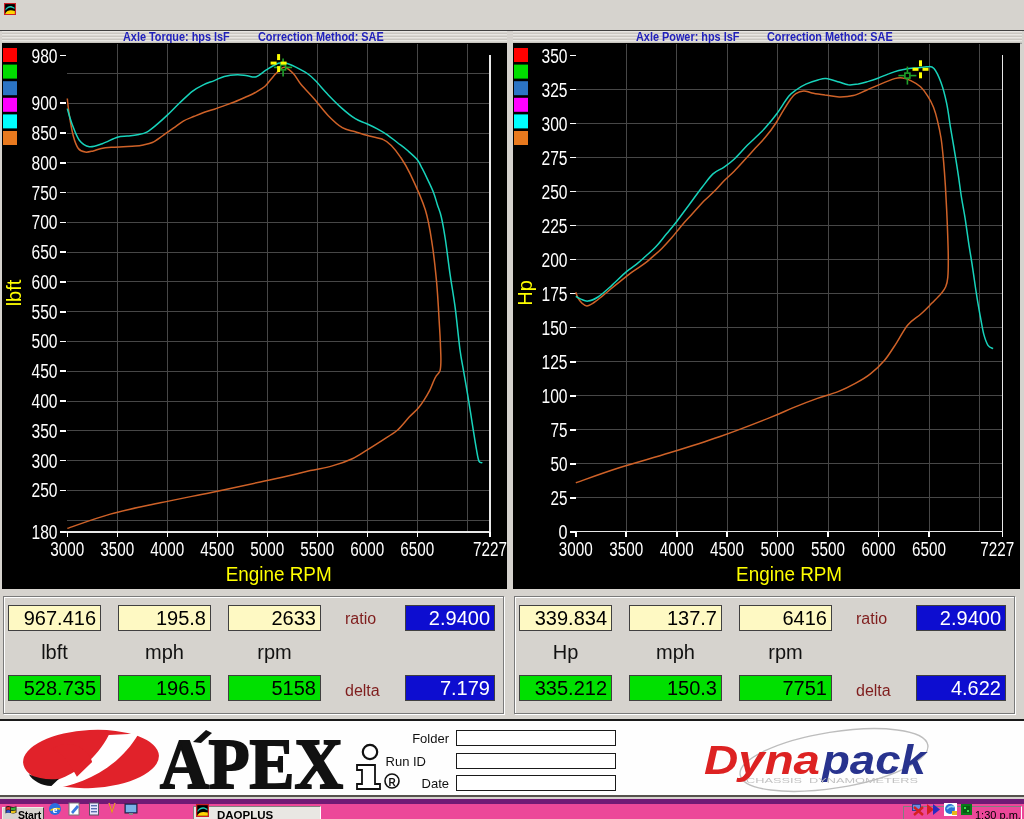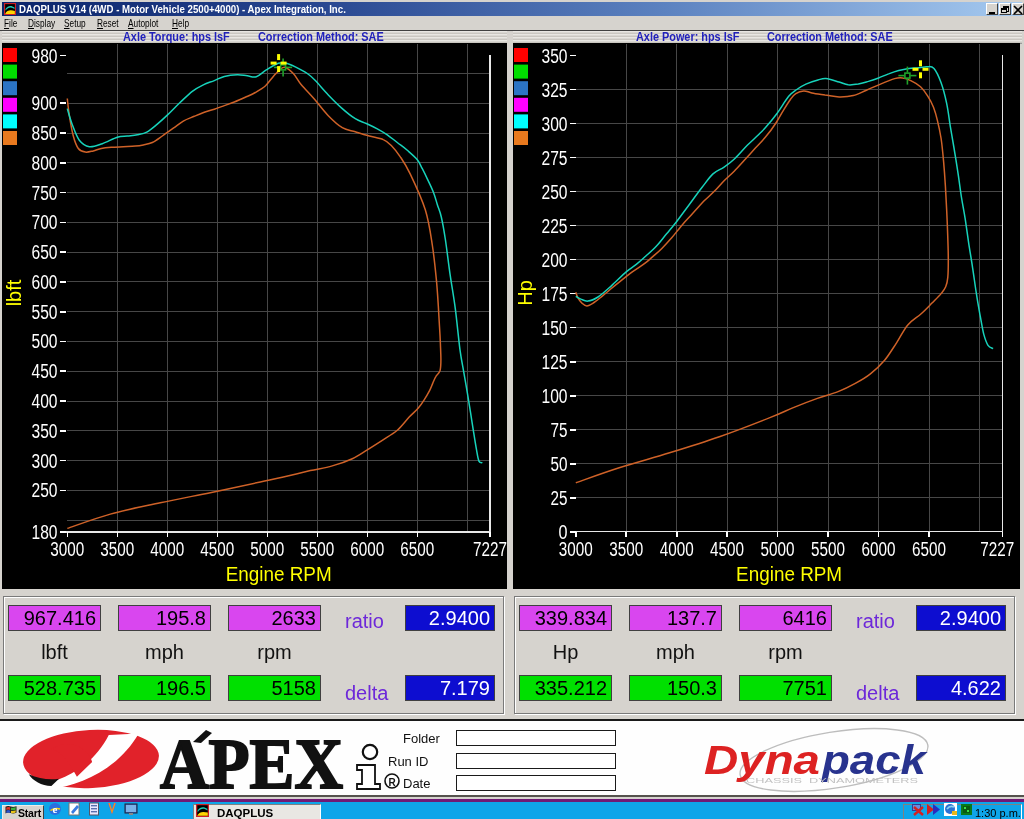--- a/index.html
+++ b/index.html
@@ -16,70 +16,47 @@
 #menusep{position:absolute;left:0px;top:30px;width:1024px;height:1px;background:#404040}
 #hdrstrip{position:absolute;left:2px;top:31px;width:1020px;height:13px;
  background:repeating-linear-gradient(180deg,#e8e6e2 0 1px,#c9c6c0 2px 3px);border-bottom:1px solid #9a9a9a}
 .ctitle{position:absolute;top:31px;height:13px;font-size:12.5px;font-weight:bold;color:#2121bb;white-space:nowrap;line-height:13px;transform:scaleX(0.87);transform-origin:left center}
 .chart{position:absolute}
 #midsep{position:absolute;left:507px;top:31px;width:6px;height:558px;background:#d6d3ce}
 #robg{position:absolute;left:0px;top:589px;width:1024px;height:130px;background:#d6d3ce}
 .ropanel{position:absolute;top:596px;width:501px;height:118px;border:1px solid #7a7a7a;box-shadow:1px 1px 0 #fff,inset 1px 1px 0 #fff}
 .robox{position:absolute;width:93px;height:26px;border:1px solid #404040;
  font-size:20px;text-align:right;padding-right:4px;line-height:24px;color:#000}
-.robox.yellow{background:#d946ef}
+.robox.yellow{background:#fef9c3}
 .robox.green{background:#00e000}
 .robox.blue{background:#0d0dd0;color:#fff;width:90px}
 .rolab{position:absolute;width:93px;text-align:center;font-size:20px;color:#111}
-.bluetxt{position:absolute;font-size:20px;color:#6d28d9}
+.bluetxt{position:absolute;font-size:16px;color:#7f1d1d}
 #whitestrip{position:absolute;left:0px;top:719px;width:1024px;height:78px;background:#fefefe;
  border-top:2px solid #1a1a1a;border-bottom:2px solid #55524d}
-.formlab{position:absolute;font-size:13px;color:#111;width:46px}
+.formlab{position:absolute;font-size:13px;color:#111;text-align:right;width:46px}
 .formbox{position:absolute;left:456px;width:160px;height:16px;background:#fff;border:1px solid #1a1a1a}
-#taskbar{position:absolute;left:0px;top:799px;width:1024px;height:20px;background:#0ea5e9;border-top:3px solid #701a75}
+#taskbar{position:absolute;left:0px;top:799px;width:1024px;height:20px;background:#ec4899;border-top:5px solid #701a75}
 #startbtn{position:absolute;left:2px;top:3px;width:42px;height:15px;background:#d6d3ce;
  border-top:1px solid #efede8;border-left:1px solid #efede8;border-right:1px solid #404040;border-bottom:1px solid #404040;
  font-size:12px;font-weight:bold;line-height:13px}
 #taskbtn{position:absolute;left:193px;top:2px;width:128px;height:16px;background:#e9e7e3;
  border-top:1px solid #808080;border-left:1px solid #808080;border-right:1px solid #fff;border-bottom:1px solid #fff;
  font-size:12px;font-weight:bold;line-height:14px}
 #tray{position:absolute;left:903px;top:2px;width:119px;height:17px;
  border-top:1px solid #808080;border-left:1px solid #808080;border-right:1px solid #fff;border-bottom:1px solid #fff;
  font-size:11px;line-height:16px}
 </style></head><body>
 <div id="screen">
-    <div id="titlebar">
-      <div id="titletext">DAQPLUS V14 (4WD - Motor Vehicle 2500+4000) - Apex Integration, Inc.</div>
-      <div class="winbtn" style="left:984px">
-        <div style="position:absolute;left:2px;top:8px;width:6px;height:2px;background:#000"></div>
-      </div>
-      <div class="winbtn" style="left:997px">
-        <div style="position:absolute;left:3px;top:2px;width:6px;height:6px;border:1px solid #000;border-top-width:2px"></div>
-        <div style="position:absolute;left:1px;top:4px;width:6px;height:5px;border:1px solid #000;border-top-width:2px;background:#d6d3ce"></div>
-      </div>
-      <div class="winbtn" style="left:1010px">
-        <svg width="10" height="10" style="position:absolute;left:0px;top:1px">
-          <path d="M1 1 L9 9 M9 1 L1 9" stroke="#000" stroke-width="1.6"></path>
-        </svg>
-      </div>
-    </div>
     <svg style="position:absolute;left:4px;top:3px" width="12" height="12" viewBox="0 0 16 16">
 <rect x="0" y="0" width="16" height="16" fill="#cc2026"></rect>
 <rect x="1.5" y="1.5" width="13" height="13" fill="#000"></rect>
 <path d="M 2 8 C 5 3 10 3 14 6 L 14 8 C 10 5 6 5 2 10 Z" fill="#1ec8b4"></path>
 <path d="M 1.5 14.5 C 4 8.5 10 9.5 14.5 10.5 L 14.5 14.5 Z" fill="#ffd400"></path>
 </svg>
-    <div id="menubar">
-      <span style="left:2px"><u>F</u>ile</span>
-      <span style="left:26px"><u>D</u>isplay</span>
-      <span style="left:62px"><u>S</u>etup</span>
-      <span style="left:95px"><u>R</u>eset</span>
-      <span style="left:126px"><u>A</u>utoplot</span>
-      <span style="left:170px"><u>H</u>elp</span>
-    </div>
     <div id="menusep"></div>
     <div id="hdrstrip"></div>
     <div class="ctitle" style="left:123px">Axle Torque: hps IsF</div>
     <div class="ctitle" style="left:258px">Correction Method: SAE</div>
     <div class="ctitle" style="left:636px">Axle Power: hps IsF</div>
     <div class="ctitle" style="left:767px">Correction Method: SAE</div>
     <svg class="chart" style="left:2px;top:43px" width="505" height="546" viewBox="2 43 505 546">
       <rect x="2" y="43" width="505" height="546" fill="#000"></rect>
       <g stroke="#474747" stroke-width="1" shape-rendering="crispEdges">
         <line x1="117.3" y1="44" x2="117.3" y2="532.0"></line>
@@ -347,21 +324,21 @@
 <circle cx="392" cy="781" r="7" fill="none" stroke="#111" stroke-width="1.6"></circle>
 <text x="392" y="786" font-family="Liberation Sans, sans-serif" font-size="10" font-weight="bold" fill="#111" text-anchor="middle">R</text>
 </svg>
     <svg style="position:absolute;left:690px;top:719px" width="260" height="78" viewBox="690 719 260 78">
 <ellipse cx="834" cy="760" rx="95" ry="28" fill="none" stroke="#bdbdbd" stroke-width="1.4" transform="rotate(-9 834 760)"></ellipse>
 <text x="704" y="774" font-family="Liberation Sans, sans-serif" font-weight="bold" font-style="italic" font-size="40" fill="#dd2222" textLength="116" lengthAdjust="spacingAndGlyphs">Dyna</text>
 <text x="822" y="774" font-family="Liberation Sans, sans-serif" font-weight="bold" font-style="italic" font-size="40" fill="#28338e" textLength="104" lengthAdjust="spacingAndGlyphs">pack</text>
 <text x="746" y="783" font-family="Liberation Sans, sans-serif" font-size="8" fill="#c2c2c2" textLength="172" lengthAdjust="spacingAndGlyphs">CHASSIS&nbsp;&nbsp;DYNAMOMETERS</text>
 </svg>
     <div class="formlab" style="left:403px;top:731px">Folder</div>
-    <div class="formlab" style="left:388px;top:754px">Run ID</div>
+    <div class="formlab" style="left:380px;top:754px">Run ID</div>
     <div class="formlab" style="left:403px;top:776px">Date</div>
     <div class="formbox" style="top:730px"></div>
     <div class="formbox" style="top:753px"></div>
     <div class="formbox" style="top:775px"></div>
     <div id="taskbar">
       <div id="startbtn">
         <span style="position:absolute;left:15px;top:1px;font-size:10.5px;letter-spacing:-0.2px">Start</span>
       </div>
       <div id="taskbtn">
         <span style="position:absolute;left:23px;top:1px;font-size:11.5px">DAQPLUS</span>

